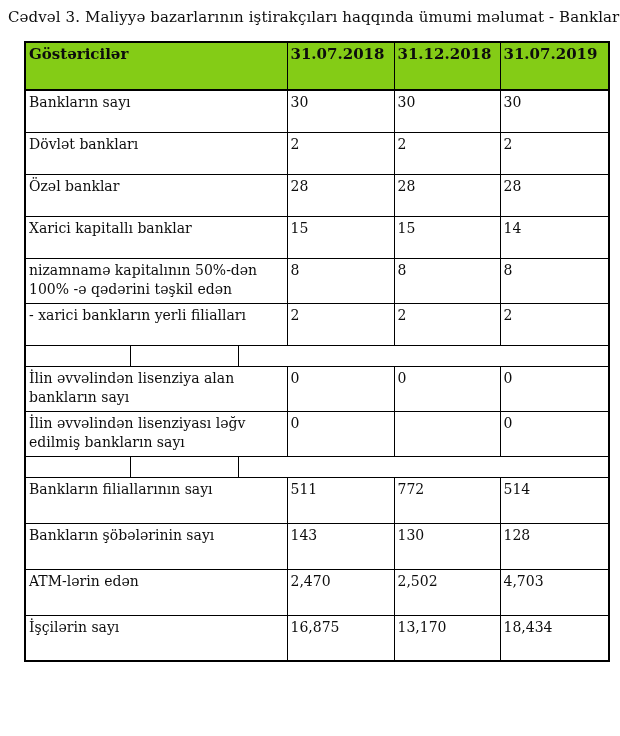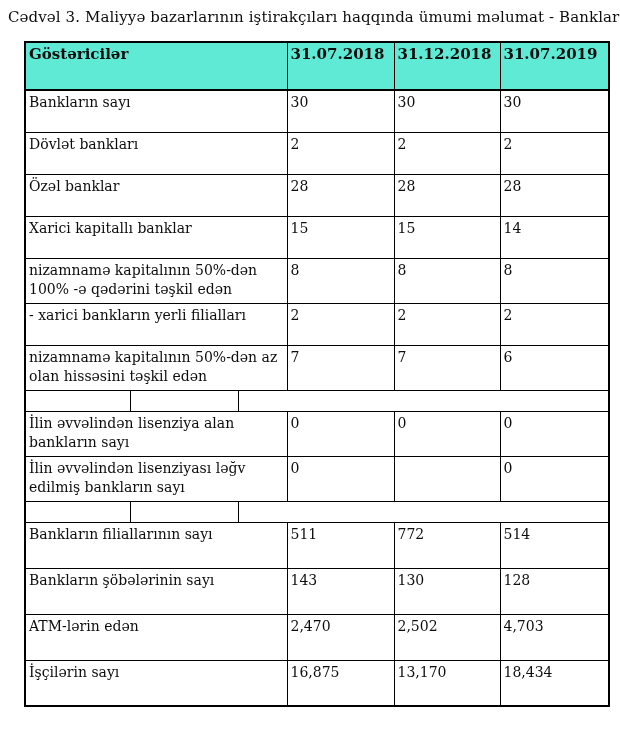--- a/index.html
+++ b/index.html
@@ -38,21 +38,21 @@
     border: 1px solid #000;
     vertical-align: top;
     text-align: left;
     font-size: 14px;
     line-height: 19px;
     font-weight: normal;
     padding: 2px 2px 0 3px;
     overflow: hidden;
   }
   table.banks thead th {
-    background: #5eead4;
+    background: #84cc16;
     font-weight: bold;
     font-size: 15px;
     height: 48px;
     border-bottom: 2px solid #000;
   }
   tr.h42 td { height: 42px; }
   tr.h45 td { height: 45px; }
   tr.h46 td { height: 46px; }
   tr.gray-top td { border-top: 1px solid #14b8a6; }
   tr.spacer-row td {
@@ -116,26 +116,20 @@
         <td>8</td>
         <td>8</td>
         <td>8</td>
       </tr>
       <tr class="h42 gray-top">
         <td>- xarici bankların yerli filialları</td>
         <td>2</td>
         <td>2</td>
         <td>2</td>
       </tr>
-      <tr class="h45">
-        <td>nizamnamə kapitalının 50%-dən az olan hissəsini təşkil edən</td>
-        <td>7</td>
-        <td>7</td>
-        <td>6</td>
-      </tr>
 
       <tr class="spacer-row">
         <td colspan="4">
           <div class="spacer-inner">
             <span class="seg-a"></span>
               <span class="seg-b"></span>
               <span class="seg-c"></span>
           </div>
         </td>
       </tr>

